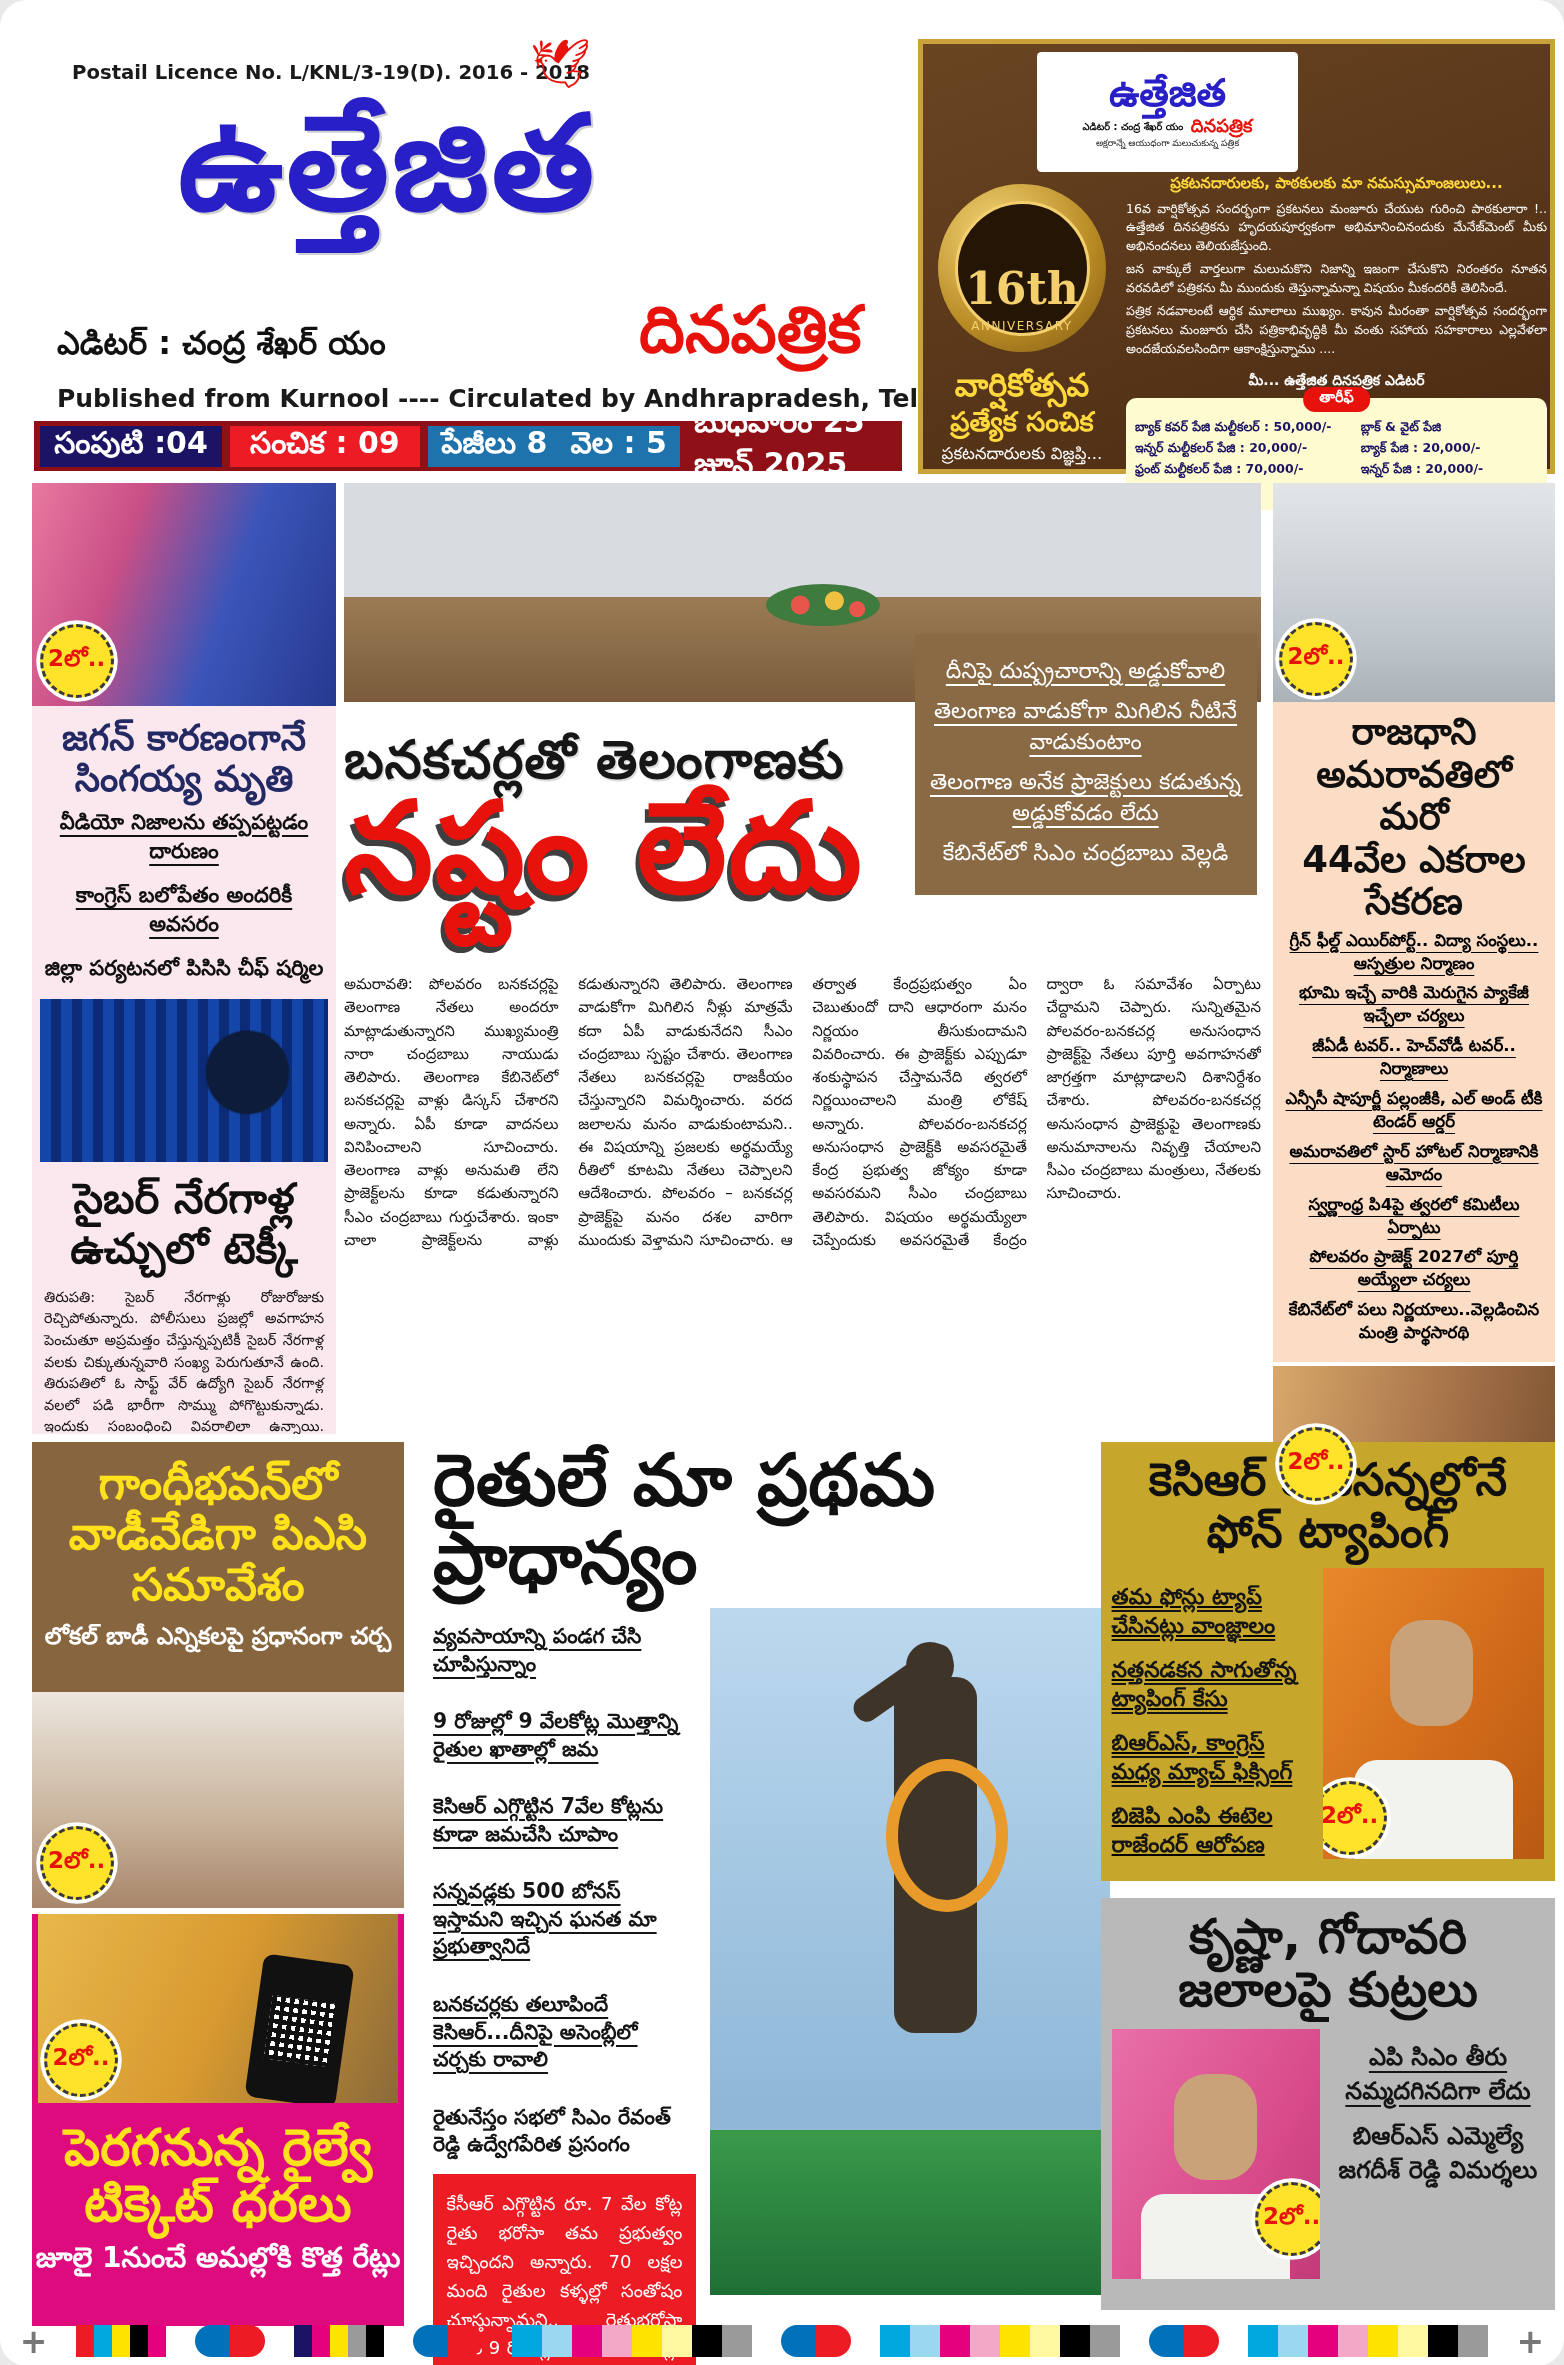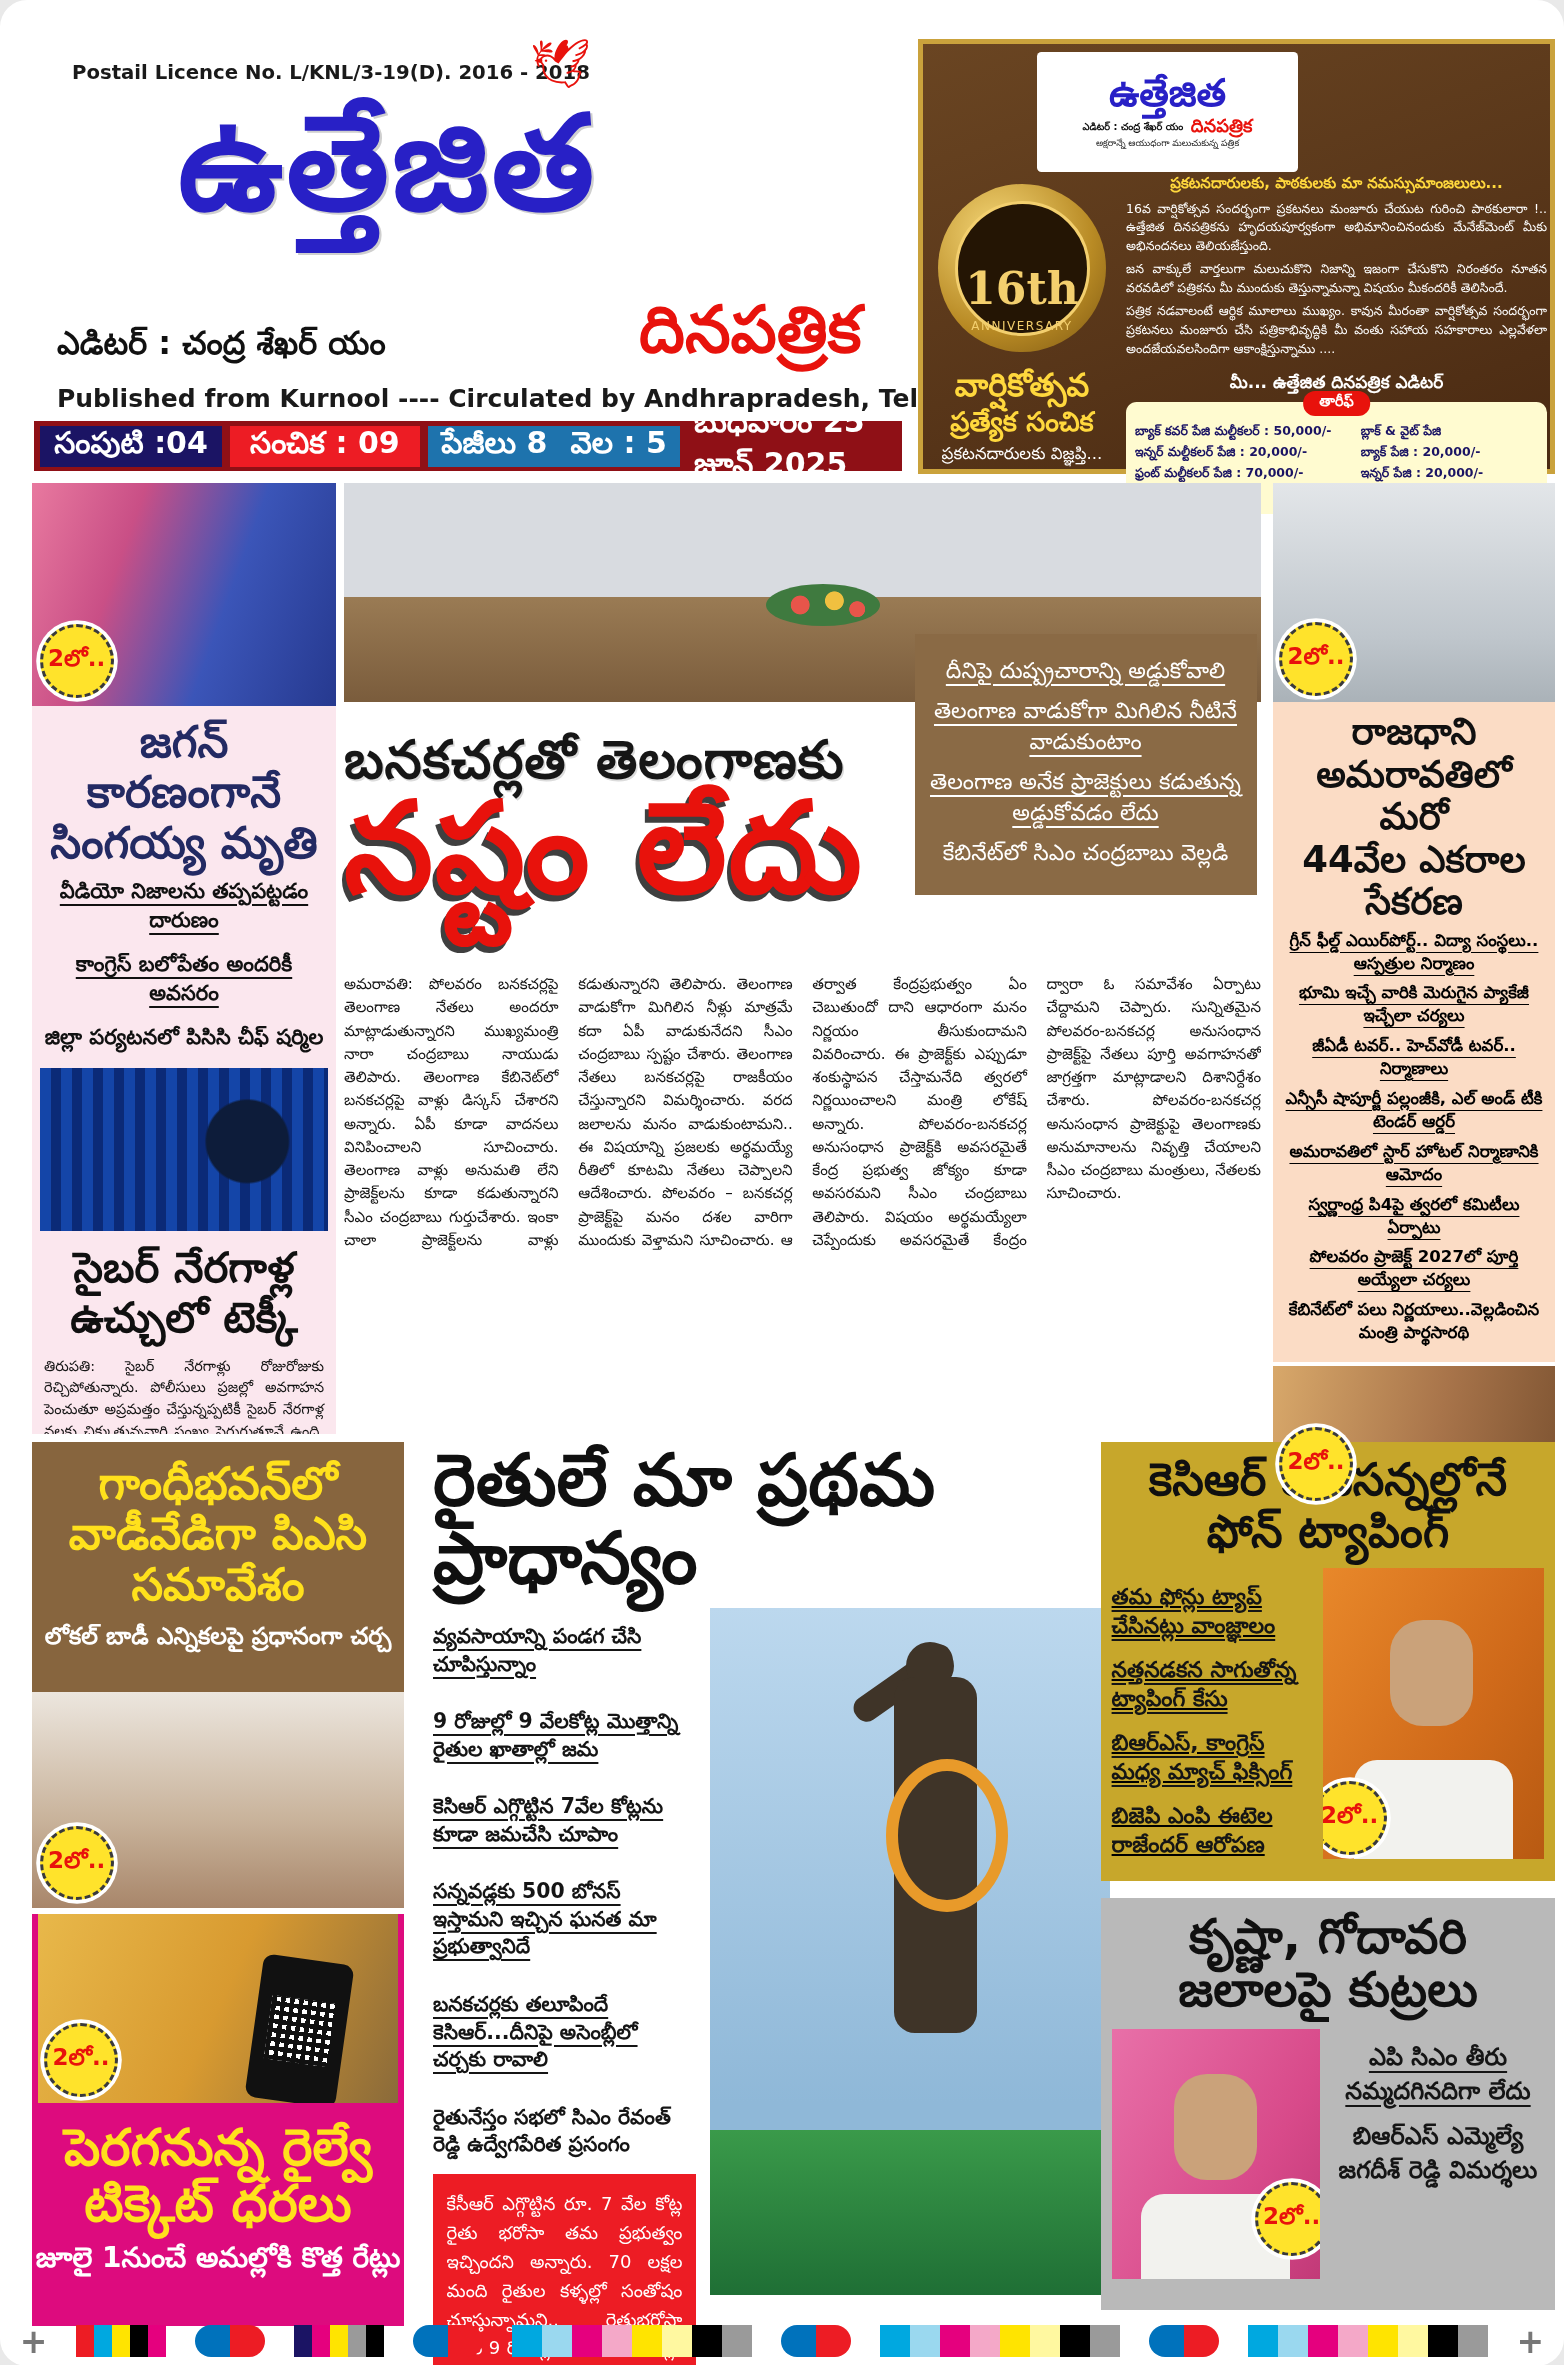--- a/index.html
+++ b/index.html
@@ -40,32 +40,32 @@
            display:flex;align-items:center;justify-content:center;}
   .badge16 .inner{width:129px;height:129px;border-radius:50%;background:#241504;color:#f3cf6e;
            display:flex;flex-direction:column;align-items:center;justify-content:flex-end;border:3px solid #f3cf6e;}
   .badge16 .n{font-size:44px;font-weight:bold;font-family:"DejaVu Serif",serif;}
   .badge16 .l{font-size:12px;letter-spacing:1.5px;margin-top:4.5px;}
   .ad-side{position:absolute;left:0;width:198px;text-align:center;color:#ffd83d;font-weight:bold;}
   .ad-req{position:absolute;left:0;width:198px;text-align:center;color:#fff;font-size:16.6px;}
   .ad-right{position:absolute;left:203px;top:130px;width:421px;color:#fff;}
   .ad-greet{color:#ffd83d;font-weight:bold;font-size:15px;text-align:center;margin-bottom:4.5px;}
   .ad-p{font-size:12.5px;line-height:1.5;text-align:justify;margin:0 0 4.5px 0;}
-  .ad-sign{font-size:17px;font-weight:bold;text-align:center;margin:13px 0 6px 0;}
+  .ad-sign{font-size:14px;font-weight:bold;text-align:center;margin:13px 0 6px 0;}
   .tariff{position:relative;background:#fffbd0;border-radius:10.6px;padding:18px 9px 7.6px 9px;color:#1b1464;}
   .tariff-title{position:absolute;left:50%;transform:translateX(-50%);top:-10.6px;background:#e8120c;color:#fff;
                 font-weight:bold;font-size:14.4px;padding:2.3px 16.6px;border-radius:12px;}
   .tariff-cols{display:flex;gap:9px;}
   .tariff-cols .c1{width:55%;}.tariff-cols .c2{width:45%;}
   .tariff p{margin:3px 0;font-size:12.5px;font-weight:bold;}
   .ad-note{font-size:11.7px;line-height:1.45;margin-top:6px;text-align:center;}
   .ad-note b{color:#ffd83d;}
   
   .leftcol{background:#fbe7ee;display:flex;flex-direction:column;}
-  .h-jagan{font-size:44px;font-weight:bold;color:#232a63;line-height:1.15;padding:10.6px 4.5px 3px 4.5px;}
+  .h-jagan{font-size:36px;font-weight:bold;color:#232a63;line-height:1.15;padding:10.6px 4.5px 3px 4.5px;}
   .sub-line{font-size:21px;font-weight:bold;color:#111;margin:7.6px 7.6px;}
   .u{text-decoration:underline;text-underline-offset:6px;}
   .h-cyber{font-size:42px;font-weight:bold;color:#101010;line-height:1.2;padding:12px 4.5px 4.5px 4.5px;}
   .bodytxt{font-size:14.4px;line-height:1.5;color:#151515;text-align:justify;padding:7.6px 12px;flex:1;overflow:hidden;}
   .ph-woman{background:linear-gradient(110deg,#e8799f,#c94f86 30%,#3b55b8 62%,#26398f);}
   .ph-hacker{background:
      radial-gradient(circle at 72% 45%, #0d1c3a 0 18%, transparent 19%),
      repeating-linear-gradient(90deg,#1445a8 0 10.6px,#0b2a77 10.6px 21px),
      #0b2a77;}
   

